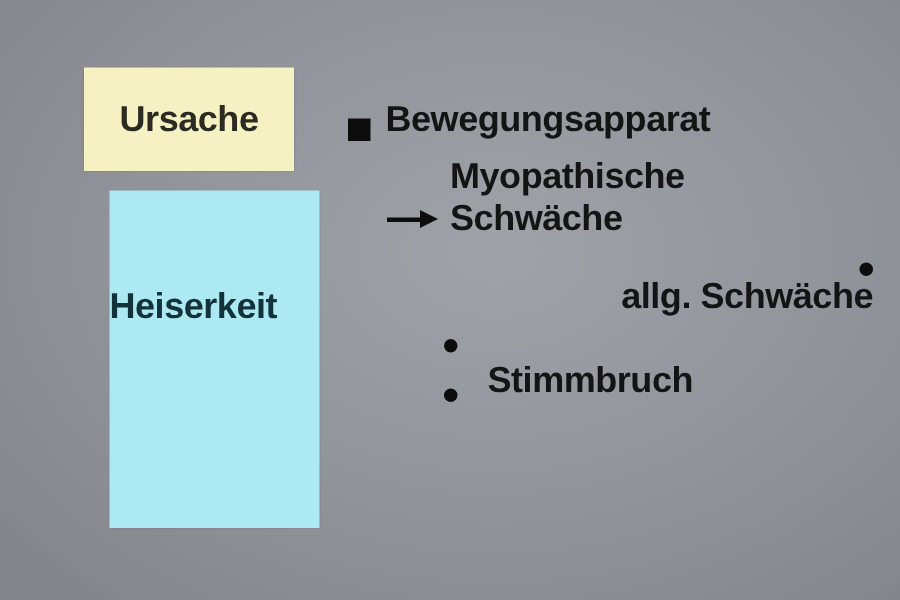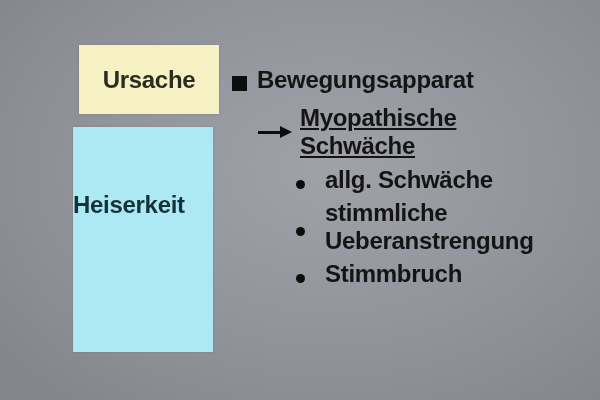--- a/index.html
+++ b/index.html
@@ -11,21 +11,21 @@
     position: relative;
     width: 600px;
     height: 400px;
     overflow: hidden;
     background: radial-gradient(ellipse 420px 300px at 55% 42%, #a0a2a8 0%, #92949c 55%, #85858d 100%);
     font-family: "Liberation Sans", "DejaVu Sans", sans-serif;
     font-weight: bold;
   }
   .cause-box {
     position: absolute;
-    left: 79px;
+    left: 56px;
     top: 45px;
     width: 140px;
     height: 69px;
     background: #f5f1c3;
     display: flex;
     align-items: center;
     justify-content: center;
     box-shadow: 0 0 2px rgba(0,0,0,0.15);
   }
   .cause-box .label {
@@ -55,21 +55,21 @@
     left: 232px;
     top: 66px;
     width: 350px;
     color: #141414;
     font-size: 24px;
     line-height: 28px;
     letter-spacing: -0.3px;
   }
   .item {
     display: flex;
-    align-items: center;
+    align-items: flex-end;
   }
   .sq-bullet {
     flex: 0 0 auto;
     width: 15px;
     height: 15px;
     margin-top: 6px;
     background: #0d0d0d;
   }
   .item-main .text { margin-left: 10px; }
   .item-arrow {
@@ -93,24 +93,24 @@
   .arrow-icon .head {
     position: absolute;
     right: 0;
     top: 8px;
     width: 0;
     height: 0;
     border-left: 12px solid #0d0d0d;
     border-top: 6px solid transparent;
     border-bottom: 6px solid transparent;
   }
-  .item-arrow .text { margin-left: 8px; text-decoration: underline; }
+  .item-arrow .text { margin-left: 8px; }
   .bullet-list { margin-left: 64px; margin-top: 6px; }
   .bullet-item { margin-top: 5px; }
-  .bullet-item:first-child { margin-top: 0; }
+  .bullet-item:first-child { margin-top: 0; flex-direction: column; }
   .dot-bullet {
     flex: 0 0 auto;
     width: 9px;
     height: 9px;
     margin-top: 9px;
     border-radius: 50%;
     background: #0d0d0d;
   }
   .bullet-item .text { margin-left: 20px; }
   .line { display: block; }
@@ -153,24 +153,20 @@
       <div class="item bullet-item">
         <span class="dot-bullet"></span>
         <span class="text">
           <span class="line">allg. Schwäche</span>
         </span>
       </div>
 
 
       <div class="item bullet-item">
         <span class="dot-bullet"></span>
-        <span class="text">
-          <span class="line">stimmliche</span>
-          <span class="line">Ueberanstrengung</span>
-        </span>
       </div>
 
       <div class="item bullet-item">
         <span class="dot-bullet"></span>
         <span class="text">
           <span class="line">Stimmbruch</span>
         </span>
       </div>
 
     </div>

